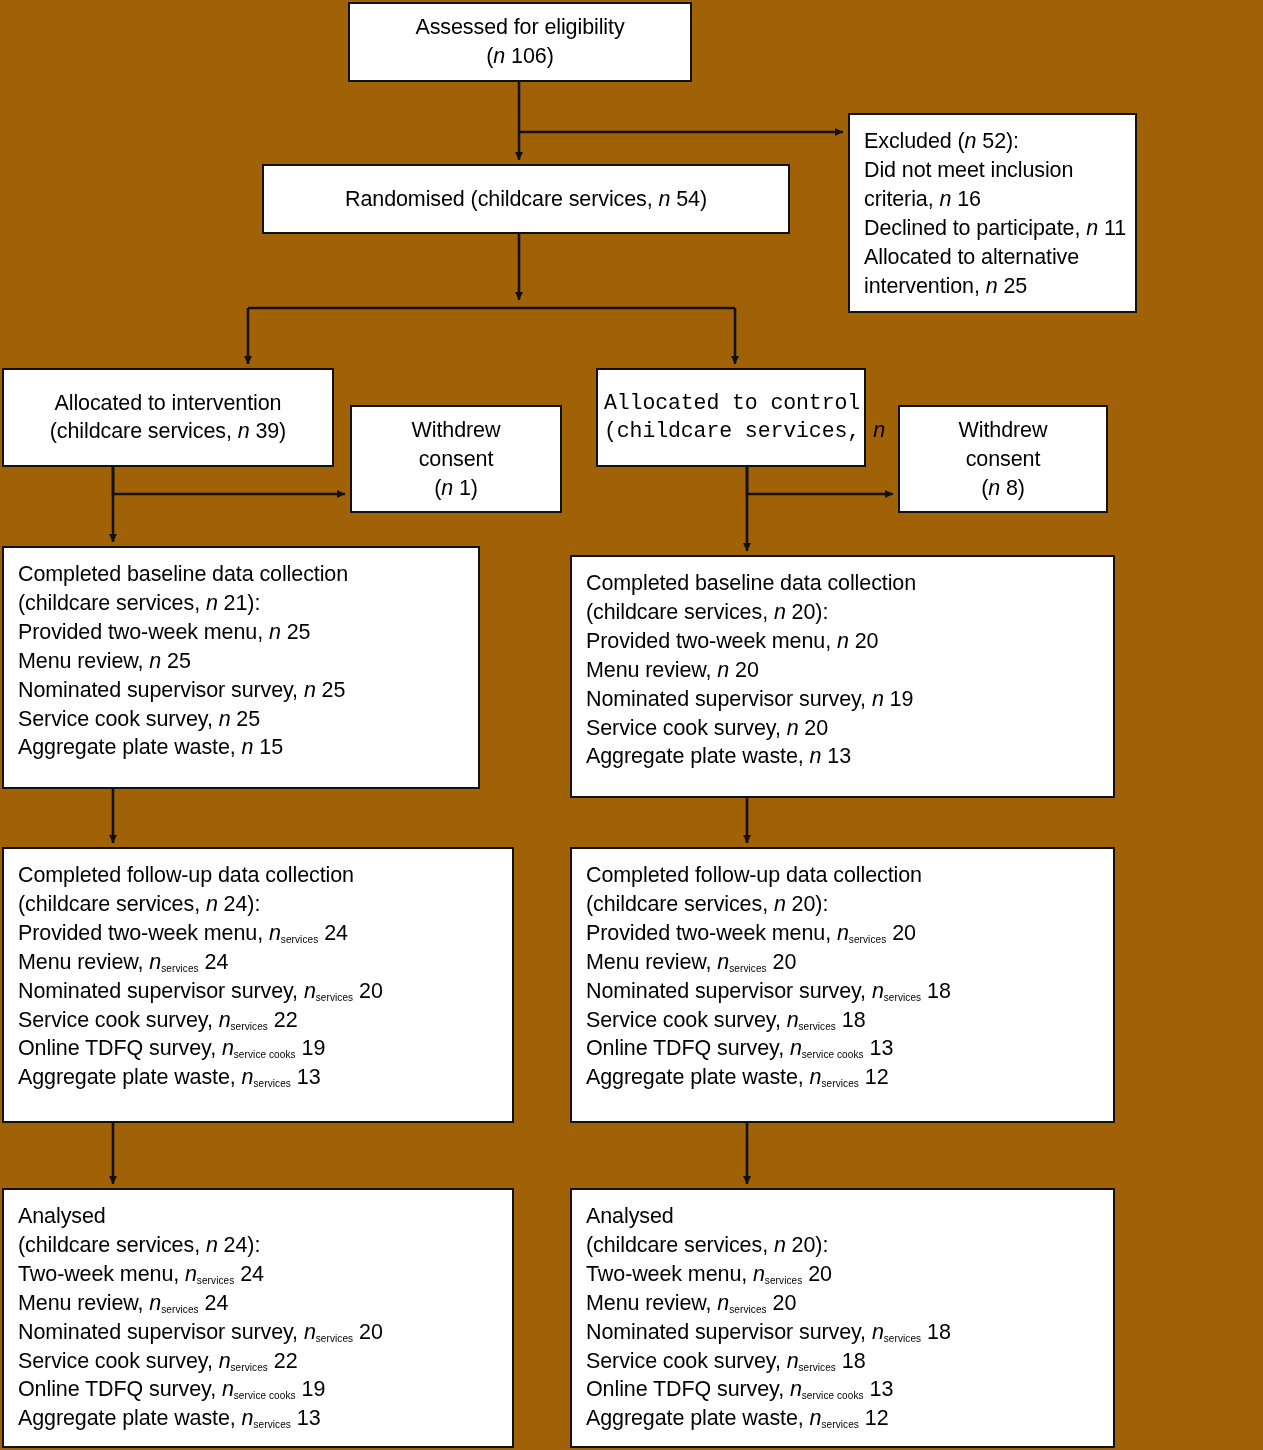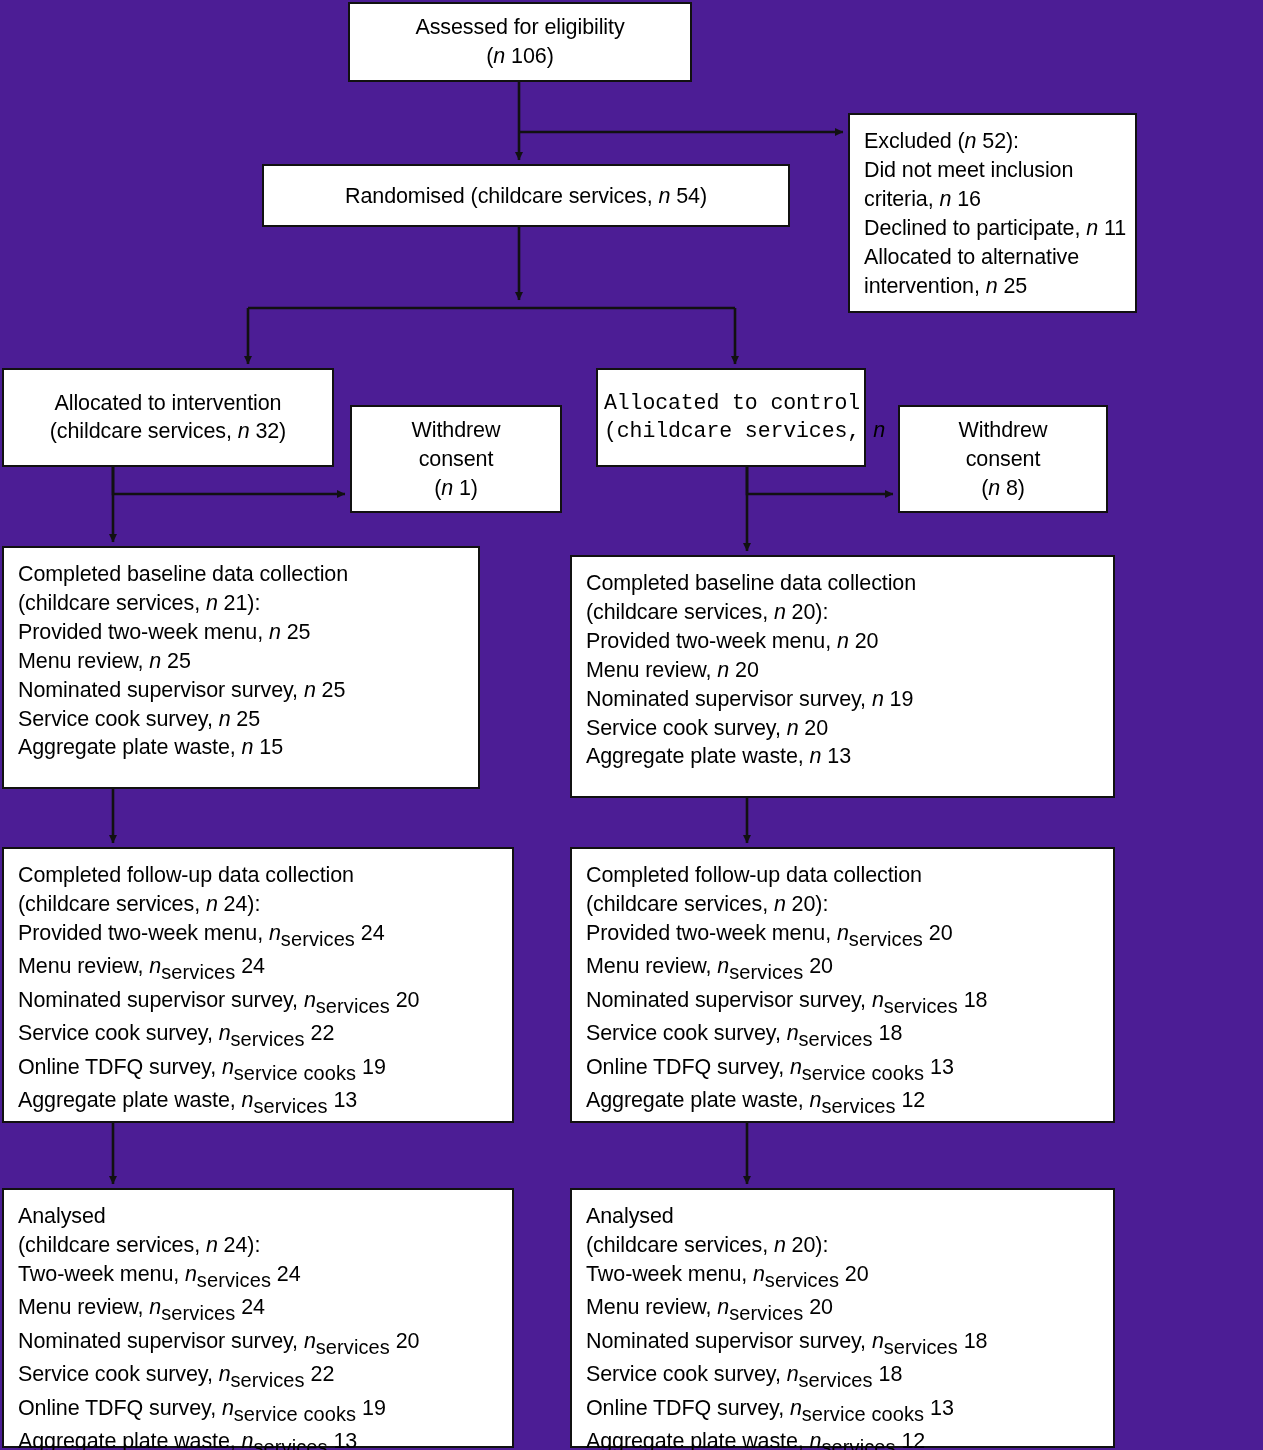--- a/index.html
+++ b/index.html
@@ -8,21 +8,21 @@
     background: #ffffff;
   }
   body {
     font-family: "Liberation Sans", sans-serif;
     color: #000000;
   }
   #canvas {
     position: relative;
     width: 1263px;
     height: 1450px;
-    background: #4c1d95;
+    background: #a16207;
     overflow: hidden;
   }
   #wires {
     position: absolute;
     left: 0; top: 0;
     width: 1263px; height: 1450px;
     pointer-events: none;
   }
   .box {
     position: absolute;
@@ -39,29 +39,29 @@
     transform: translateY(-50%);
     padding: 0 6px;
   }
   .box.left .inner {
     padding: 12px 0 0 14px;
     text-align: left;
   }
   .line { display: block; white-space: nowrap; }
   .it { font-style: italic; }
   .sub {
-    font-size: 20px;
+    font-size: 10px;
     vertical-align: -0.28em;
     letter-spacing: 0.1px;
     font-style: normal;
   }
   
   #box-assessed      { left: 348px;  top: 2px;    width: 344px;  height: 80px;  }
   #box-excluded      { left: 848px;  top: 113px;  width: 289px;  height: 200px; }
-  #box-randomised    { left: 262px;  top: 164px;  width: 528px;  height: 63px;  }
+  #box-randomised    { left: 262px;  top: 164px;  width: 528px;  height: 70px;  }
   #box-alloc-int     { left: 2px;    top: 368px;  width: 332px;  height: 99px;  }
   #box-withdraw-int  { left: 350px;  top: 405px;  width: 212px;  height: 108px; }
   #box-alloc-ctrl    { left: 596px;  top: 368px;  width: 270px;  height: 99px; font-family: Liberation Mono, monospace;  }
   #box-withdraw-ctrl { left: 898px;  top: 405px;  width: 210px;  height: 108px; }
   #box-base-int      { left: 2px;    top: 546px;  width: 478px;  height: 243px; }
   #box-base-ctrl     { left: 570px;  top: 555px;  width: 545px;  height: 243px; }
   #box-fu-int        { left: 2px;    top: 847px;  width: 512px;  height: 276px; }
   #box-fu-ctrl       { left: 570px;  top: 847px;  width: 545px;  height: 276px; }
   #box-an-int        { left: 2px;    top: 1188px; width: 512px;  height: 260px; }
   #box-an-ctrl       { left: 570px;  top: 1188px; width: 545px;  height: 260px; }
@@ -127,21 +127,21 @@
 
   <div class="box center" id="box-randomised">
     <div class="inner">
         <span class="line"><span>Randomised (childcare services, </span><span class="it">n</span><span> 54)</span></span>
       </div>
   </div>
 
   <div class="box center" id="box-alloc-int">
     <div class="inner">
         <span class="line"><span>Allocated to intervention</span></span>
-        <span class="line"><span>(childcare services, </span><span class="it">n</span><span> 32)</span></span>
+        <span class="line"><span>(childcare services, </span><span class="it">n</span><span> 39)</span></span>
       </div>
   </div>
 
   <div class="box center" id="box-withdraw-int">
     <div class="inner">
         <span class="line"><span>Withdrew</span></span>
         <span class="line"><span>consent</span></span>
         <span class="line"><span>(</span><span class="it">n</span><span> 1)</span></span>
       </div>
   </div>

